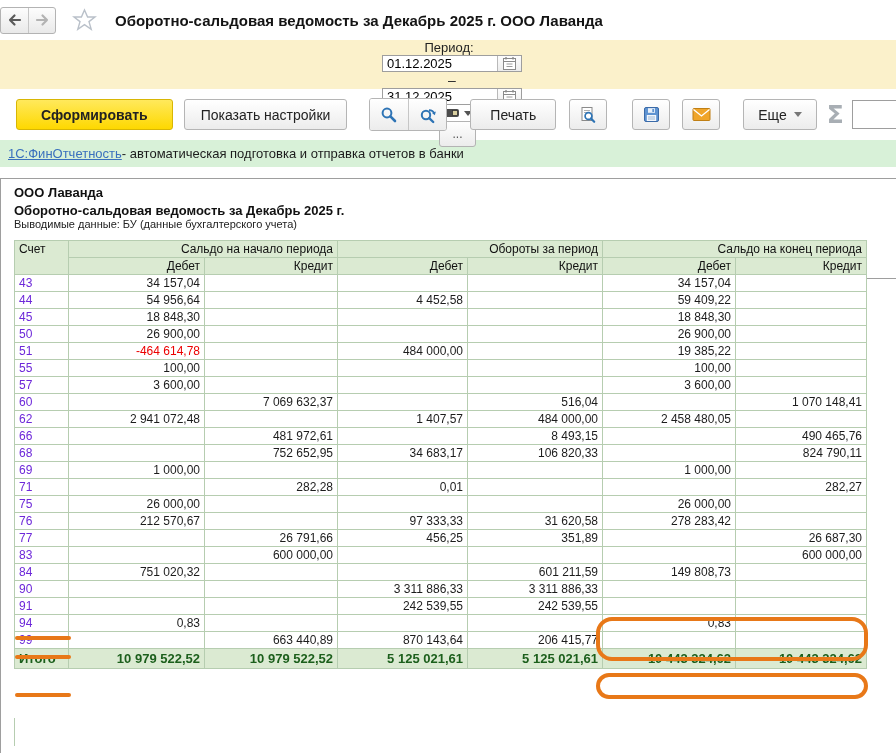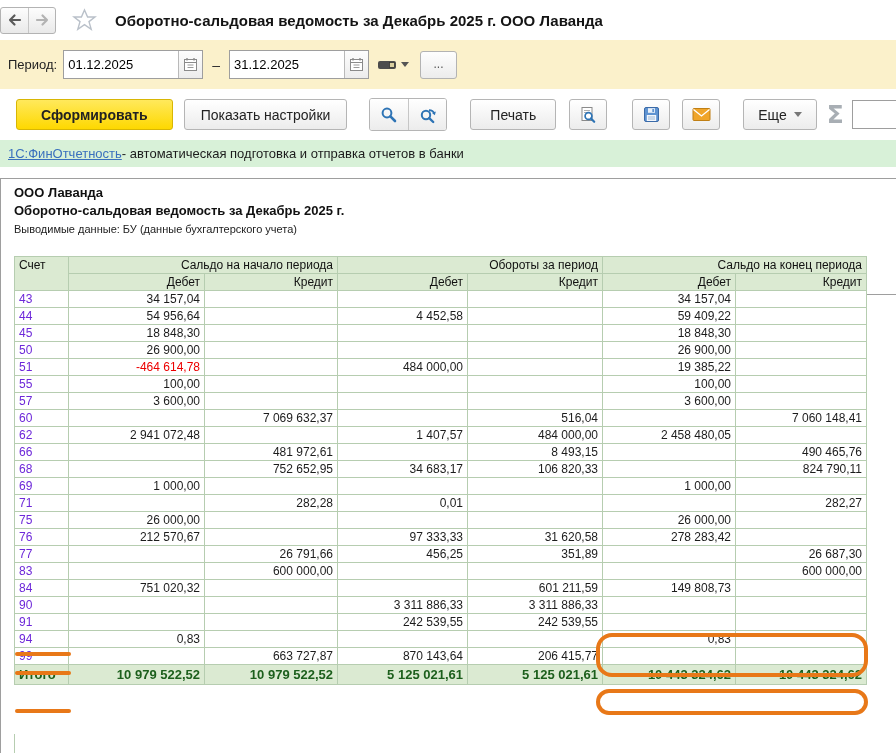--- a/index.html
+++ b/index.html
@@ -8,21 +8,21 @@
 
   
   .topbar { height:40px; display:flex; align-items:center; padding-left:0; background:#fff; }
   .navgroup { display:flex; border:1px solid #b3b3b3; border-radius:3px; overflow:hidden; background:linear-gradient(#fdfdfd,#e9e9e9); }
   .navbtn { width:27px; height:25px; display:flex; align-items:center; justify-content:center; }
   .navbtn + .navbtn { border-left:1px solid #c6c6c6; }
   .starwrap { margin:0 18px 0 16px; display:flex; align-items:center; }
   .wintitle { font-size:15px; font-weight:bold; color:#141414; white-space:nowrap; }
 
   
-  .filterbar { height:49px; background:#fbf1cb; display:flex; align-items:center; padding:0 0 0 8px; }
+  .filterbar { height:49px; background:#fbf1cb; display:flex; align-items:center; padding:0 0 0 8px;flex-direction:column; }
   .flabel { font-size:13px; color:#222; margin-right:6px; }
   .datefield { display:flex; align-items:stretch; border:1px solid #9e9e9e; background:#fff; height:29px; width:140px; }
   .datefield input { border:0; outline:0; flex:1; min-width:0; padding:0 4px; font-size:13px; font-family:inherit; background:transparent; }
   .calbtn { width:24px; display:flex; align-items:center; justify-content:center; border-left:1px solid #b9b9b9; background:linear-gradient(#fdfdfd,#ececec); cursor:pointer; }
   .dash { margin:0 9px; font-size:14px; color:#333; }
   .sliderbtn { margin-left:8px; display:flex; align-items:center; gap:3px; cursor:pointer; }
   .caret { width:0; height:0; border-left:4px solid transparent; border-right:4px solid transparent; border-top:5px solid #555; }
   .dotsbtn { margin-left:11px; width:37px; height:28px; border:1px solid #b3b3b3; border-radius:3px; background:linear-gradient(#fefefe,#ececec); font-size:12px; color:#555; line-height:24px; text-align:center; cursor:pointer; }
   .orgfield { margin-left:9px; flex:1; height:30px; border:1px solid #9e9e9e; border-right:0; background:#fff; }
   .orgfield input { width:100%; height:100%; border:0; outline:0; padding:0 7px; font-size:14px; font-family:inherit; }
@@ -41,23 +41,23 @@
   
   .banner { height:27px; background:#d8f1d8; display:flex; align-items:center; padding-left:8px; font-size:13px; color:#1c1c1c; }
   .banner a { color:#3a70bd; text-decoration:underline; cursor:pointer; }
 
   .gap { height:11px; background:#fff; }
 
   
   .report { height:575px; border-top:1px solid #9e9e9e; border-left:1px solid #9e9e9e; background:#fff; padding:6px 0 0 13px; position:relative; overflow:hidden; }
   .company { font-size:13px; font-weight:bold; color:#111; }
   .rtitle { font-size:13px; font-weight:bold; color:#111; margin-top:3px; }
-  .subtitle { font-size:11px; color:#222; margin-top:5px; }
-
-  .table-wrap { position:relative; margin-top:21px; width:853px; }
+  .subtitle { font-size:11px; color:#222; }
+
+  .table-wrap { position:relative; margin-top:10px; width:853px; }
   table.osv { border-collapse:collapse; table-layout:fixed; width:852px; font-size:12px; }
   .osv th, .osv td { border:1px solid #b6cdb0; padding:1px 4px; height:17px; white-space:nowrap; overflow:hidden; }
   .osv thead th { background:#dbead2; font-weight:normal; text-align:right; color:#111; }
   .osv th.acct-h { text-align:left; vertical-align:top; }
   .osv td.acct { text-align:left; color:#6d28d9; }
   .osv td.num { text-align:right; color:#1c1c1c; }
   .osv td.neg { color:#ec0000; }
   .osv tr.total td { background:#dbead2; color:#1c5f1c; font-weight:bold; font-size:13px; height:20px; }
 
   
@@ -321,21 +321,21 @@
             <td class="num">3 600,00</td>
             <td class="num"></td>
           </tr>
           <tr>
             <td class="acct">60</td>
             <td class="num"></td>
             <td class="num">7 069 632,37</td>
             <td class="num"></td>
             <td class="num">516,04</td>
             <td class="num"></td>
-            <td class="num">7 060 148,41</td>
+            <td class="num">1 070 148,41</td>
           </tr>
           <tr>
             <td class="acct">62</td>
             <td class="num">2 941 072,48</td>
             <td class="num"></td>
             <td class="num">1 407,57</td>
             <td class="num">484 000,00</td>
             <td class="num">2 458 480,05</td>
             <td class="num"></td>
           </tr>
@@ -443,21 +443,21 @@
             <td class="num">0,83</td>
             <td class="num"></td>
             <td class="num"></td>
             <td class="num"></td>
             <td class="num">0,83</td>
             <td class="num"></td>
           </tr>
           <tr>
             <td class="acct">99</td>
             <td class="num"></td>
-            <td class="num">663 727,87</td>
+            <td class="num">663 440,89</td>
             <td class="num">870 143,64</td>
             <td class="num">206 415,77</td>
             <td class="num"></td>
             <td class="num"></td>
           </tr>
           <tr class="total">
             <td class="acct">Итого</td>
             <td class="num">10 979 522,52</td>
             <td class="num">10 979 522,52</td>
             <td class="num">5 125 021,61</td>

